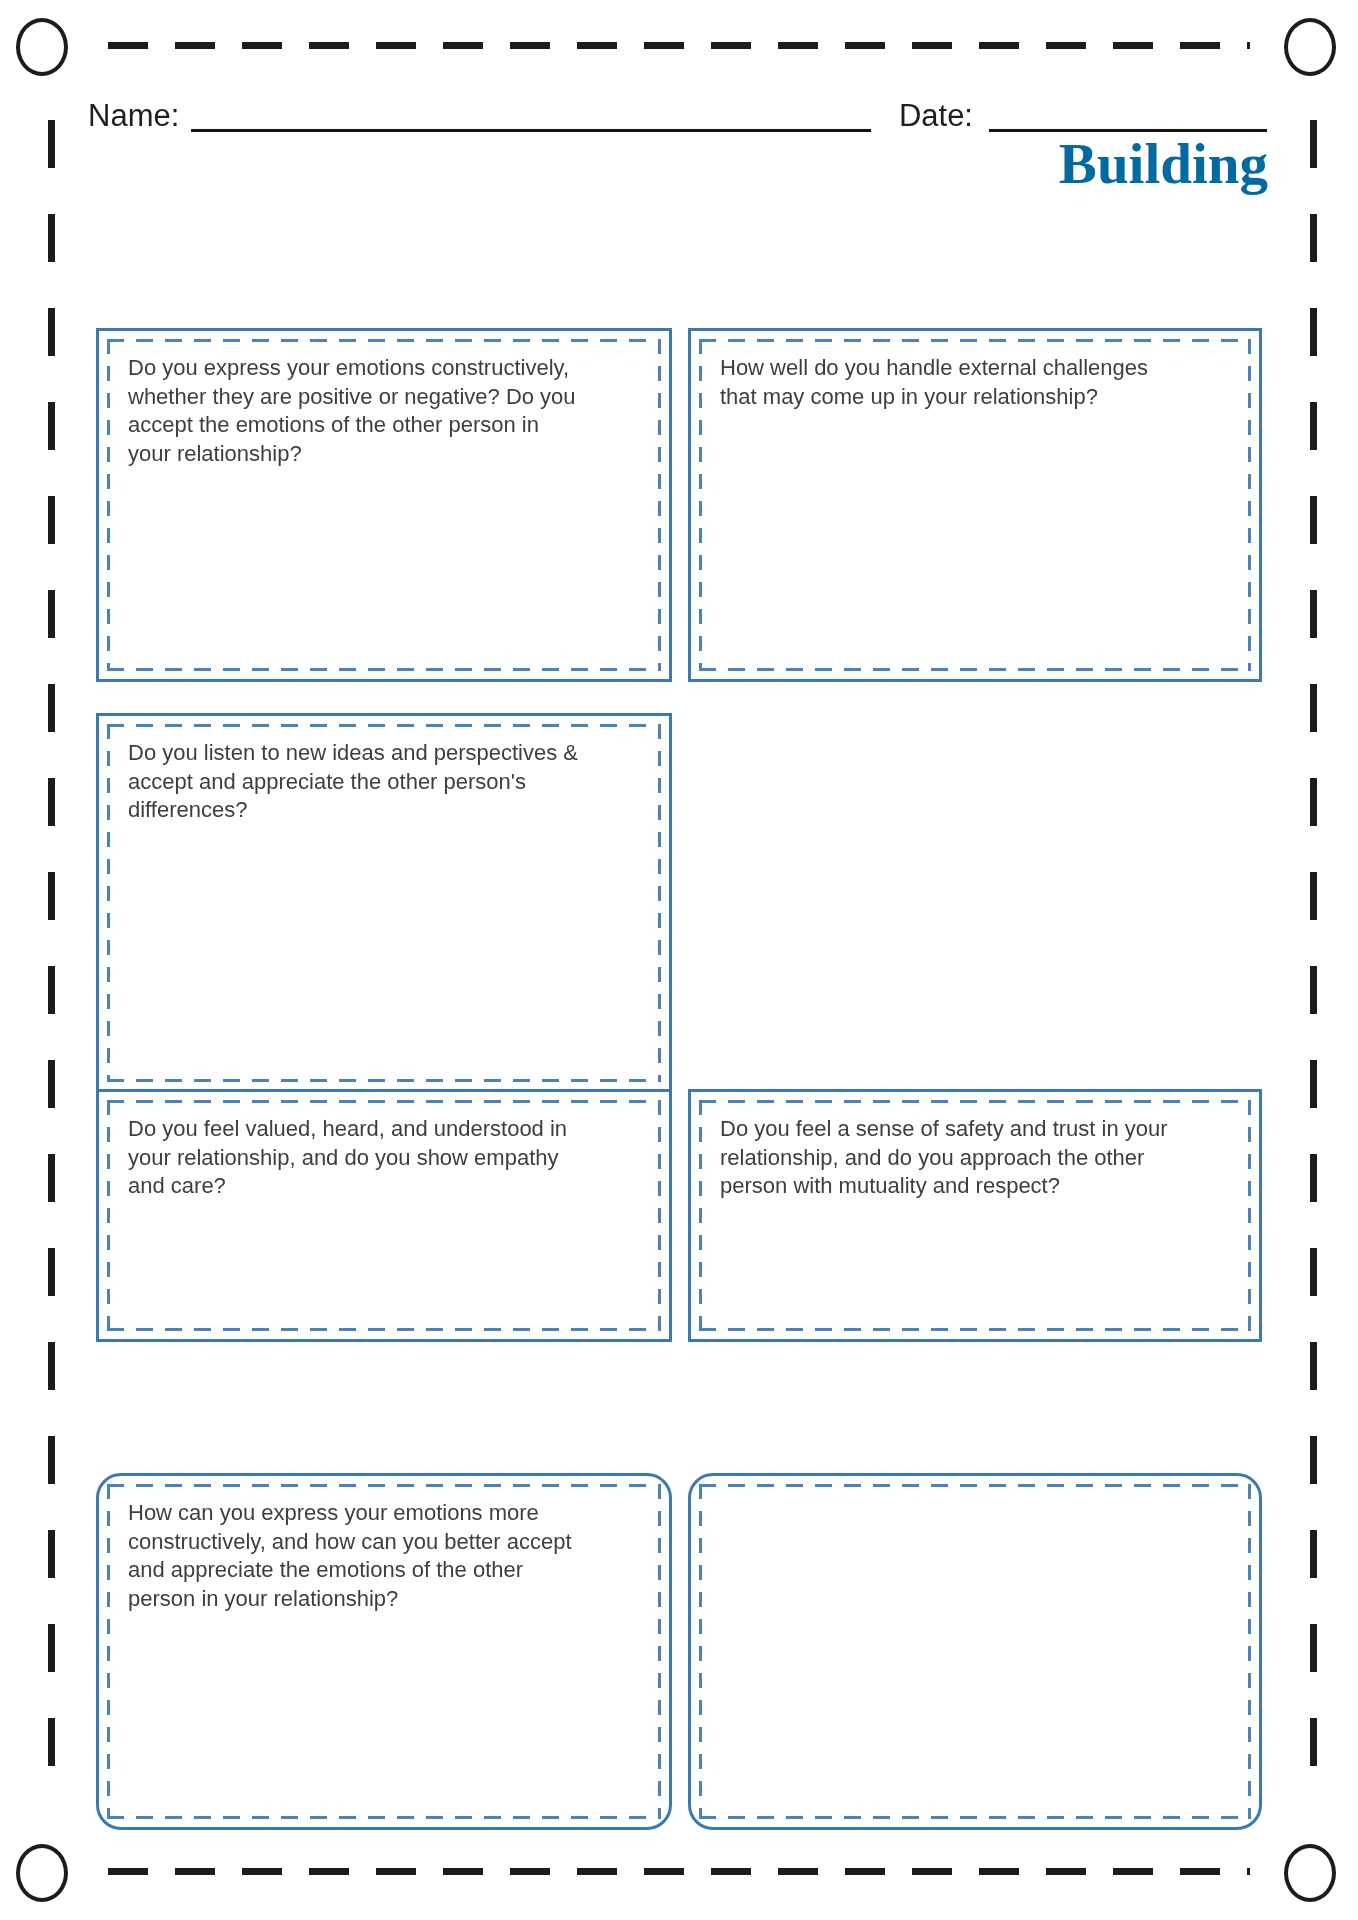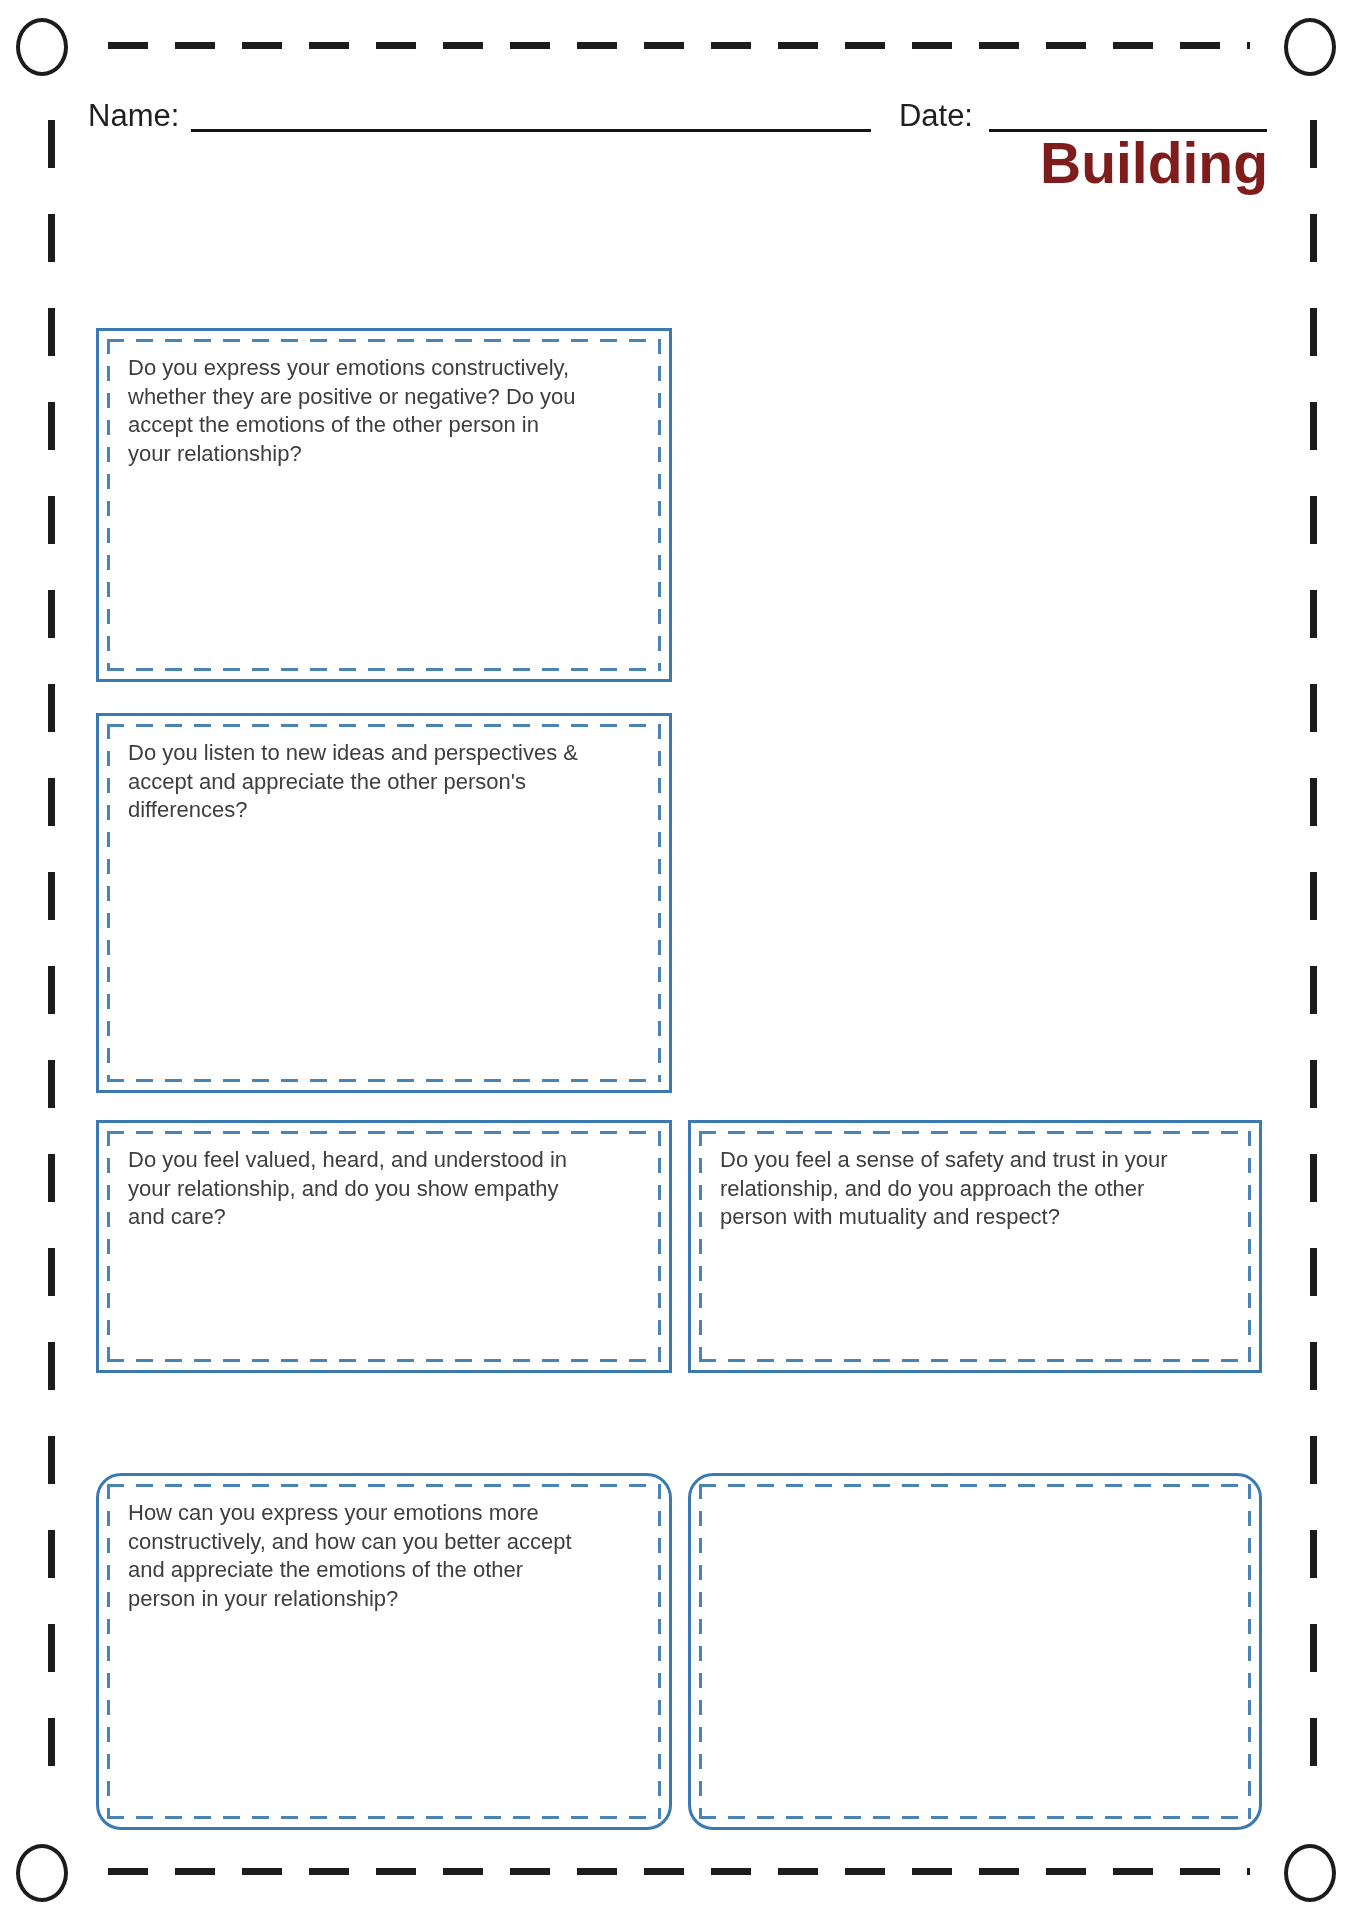--- a/index.html
+++ b/index.html
@@ -43,38 +43,38 @@
     font-size:31px; color:#1f1f1f; font-weight:400;
   }
   .fill-line { border-bottom:3px solid #141414; height:34px; box-sizing:border-box; }
   .name-line { flex:1; margin:0 28px 2px 12px; }
   .date-line { width:278px; margin:0 0 2px 16px; }
 
   
   .title {
     position:absolute; right:90px; top:122px;
     text-align:left;
-    font-family:Liberation Sans, sans-serif;
+    font-family:Liberation Serif, serif;
     font-weight:bold;
     font-size:57px; line-height:83px;
-    color:#7f1d1d;
+    color:#0369a1;
   }
 
   
   .qbox {
     position:absolute;
     border:3px solid #3a79b1;
     background:#ffffff;
     box-sizing:border-box;
   }
   .qbox.c-left  { left:96px;  width:576px; }
   .qbox.c-right { left:688px; width:574px; }
   .qbox.r1 { top:328px;  height:354px;padding-left:47px; }
   .qbox.r2 { top:713px;  height:380px; }
-  .qbox.r3 { top:1120px; height:253px; }
+  .qbox.r3 { top:1089px; height:253px; }
   .qbox.r4 { top:1473px; height:357px;border-radius:25px; }
 
   .qbox-dashed {
     position:absolute; inset:8px;
     display:flex; flex-direction:column;
     background-image:
       repeating-linear-gradient(90deg,#4a83b5 0 17px,transparent 17px 29px),
       repeating-linear-gradient(90deg,#4a83b5 0 17px,transparent 17px 29px),
       repeating-linear-gradient(180deg,#4a83b5 0 15px,transparent 15px 27px),
       repeating-linear-gradient(180deg,#4a83b5 0 15px,transparent 15px 27px);
@@ -117,20 +117,27 @@
 
   <div class="qbox r1 c-left">
     <div class="qbox-dashed">
       <div class="qtext">Do you express your emotions constructively,
 whether they are positive or negative? Do you
 accept the emotions of the other person in
 your relationship?</div>
       <div class="answer-area"></div>
     </div>
   </div>
+  <div class="qbox r1 c-right">
+    <div class="qbox-dashed">
+      <div class="qtext">How well do you handle external challenges
+that may come up in your relationship?</div>
+      <div class="answer-area"></div>
+    </div>
+  </div>
 
   <div class="qbox r2 c-left">
     <div class="qbox-dashed">
       <div class="qtext">Do you listen to new ideas and perspectives &amp;
 accept and appreciate the other person's
 differences?</div>
       <div class="answer-area"></div>
     </div>
   </div>
 

